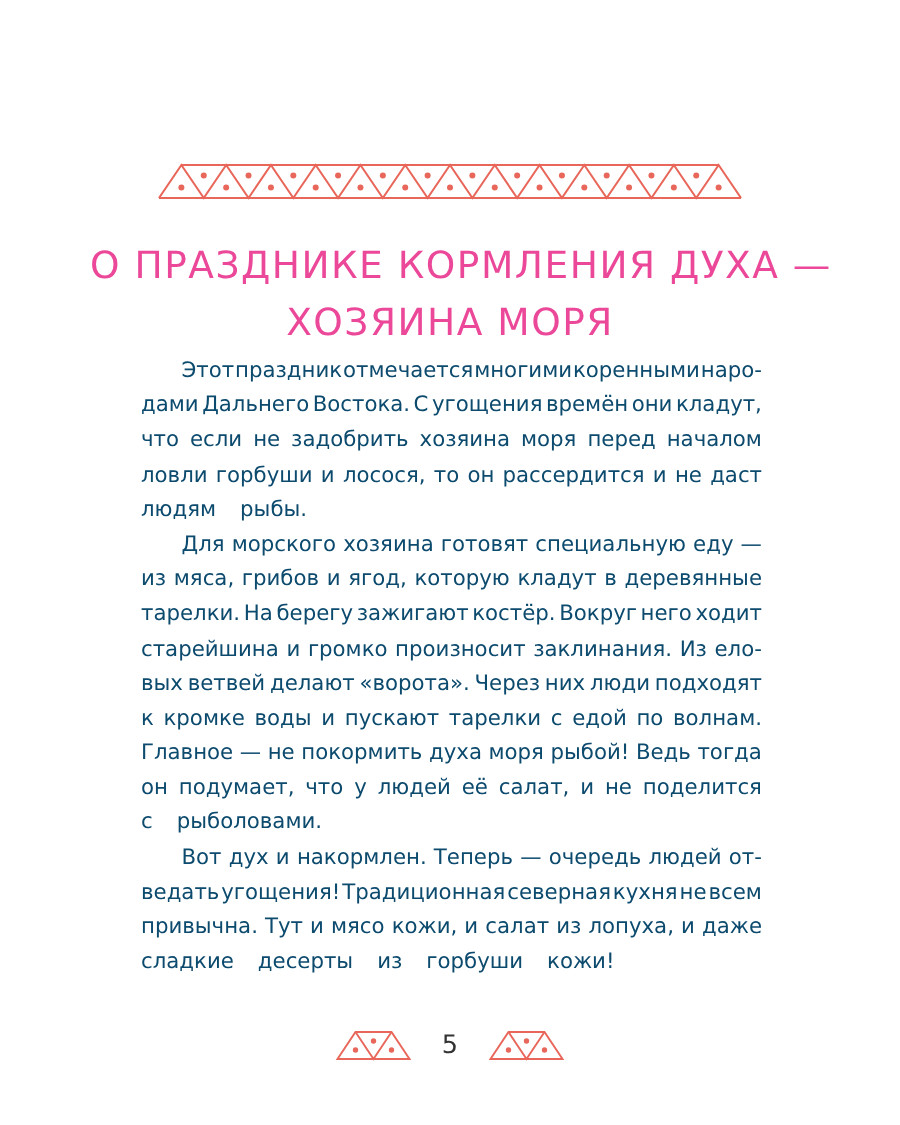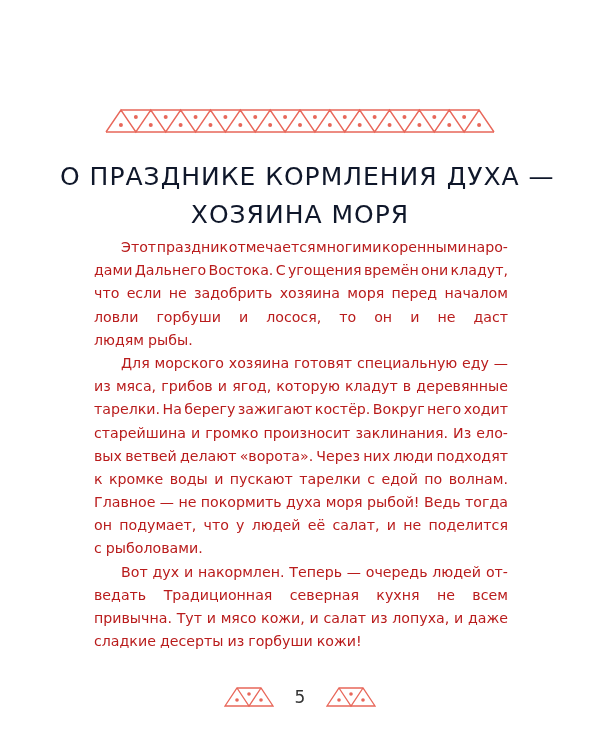--- a/index.html
+++ b/index.html
@@ -26,51 +26,51 @@
       top: 108px;
       width: 392px;
       height: 26px;
     }
     .title {
       position: absolute;
       left: 60px;
       width: 480px;
       top: 158px;
       text-align: center;
-      color: #0f172a;
+      color: #ec4899;
       font-family: "DejaVu Sans", sans-serif;
       font-size: 25px;
       font-weight: normal;
       line-height: 38px;
       letter-spacing: 1px;
       text-transform: uppercase;
       margin: 0;
     }
     .title span { display: block; white-space: nowrap; }
     .body-text {
       position: absolute;
       left: 94px;
       width: 414px;
       top: 236px;
-      color: #b91c1c;
+      color: #0c4a6e;
       font-family: "DejaVu Sans", sans-serif;
       font-size: 14.2px;
       line-height: 23.2px;
     }
     .para {
       margin: 0;
     }
     .jline {
       display: flex;
       justify-content: space-between;
       height: 23.2px;
       white-space: nowrap;
     }
     .jline.indent { padding-left: 27px; }
-    .jline.last { justify-content: flex-start; gap: 4px; text-align: right; }
+    .jline.last { justify-content: flex-start; gap: 16px; text-align: right; }
     .footer {
       position: absolute;
       left: 0;
       width: 600px;
       top: 680px;
       height: 34px;
       display: flex;
       align-items: center;
       justify-content: center;
       gap: 20px;
@@ -161,20 +161,21 @@
           <span>перед</span>
           <span>началом</span>
         </div>
         <div class="jline">
           <span>ловли</span>
           <span>горбуши</span>
           <span>и</span>
           <span>лосося,</span>
           <span>то</span>
           <span>он</span>
+          <span>рассердится</span>
           <span>и</span>
           <span>не</span>
           <span>даст</span>
         </div>
         <div class="jline last">
           <span>людям</span>
           <span>рыбы.</span>
         </div>
       </div>
     <div class="para">
@@ -274,20 +275,21 @@
           <span>и</span>
           <span>накормлен.</span>
           <span>Теперь</span>
           <span>—</span>
           <span>очередь</span>
           <span>людей</span>
           <span>от-</span>
         </div>
         <div class="jline">
           <span>ведать</span>
+          <span>угощения!</span>
           <span>Традиционная</span>
           <span>северная</span>
           <span>кухня</span>
           <span>не</span>
           <span>всем</span>
         </div>
         <div class="jline">
           <span>привычна.</span>
           <span>Тут</span>
           <span>и</span>

